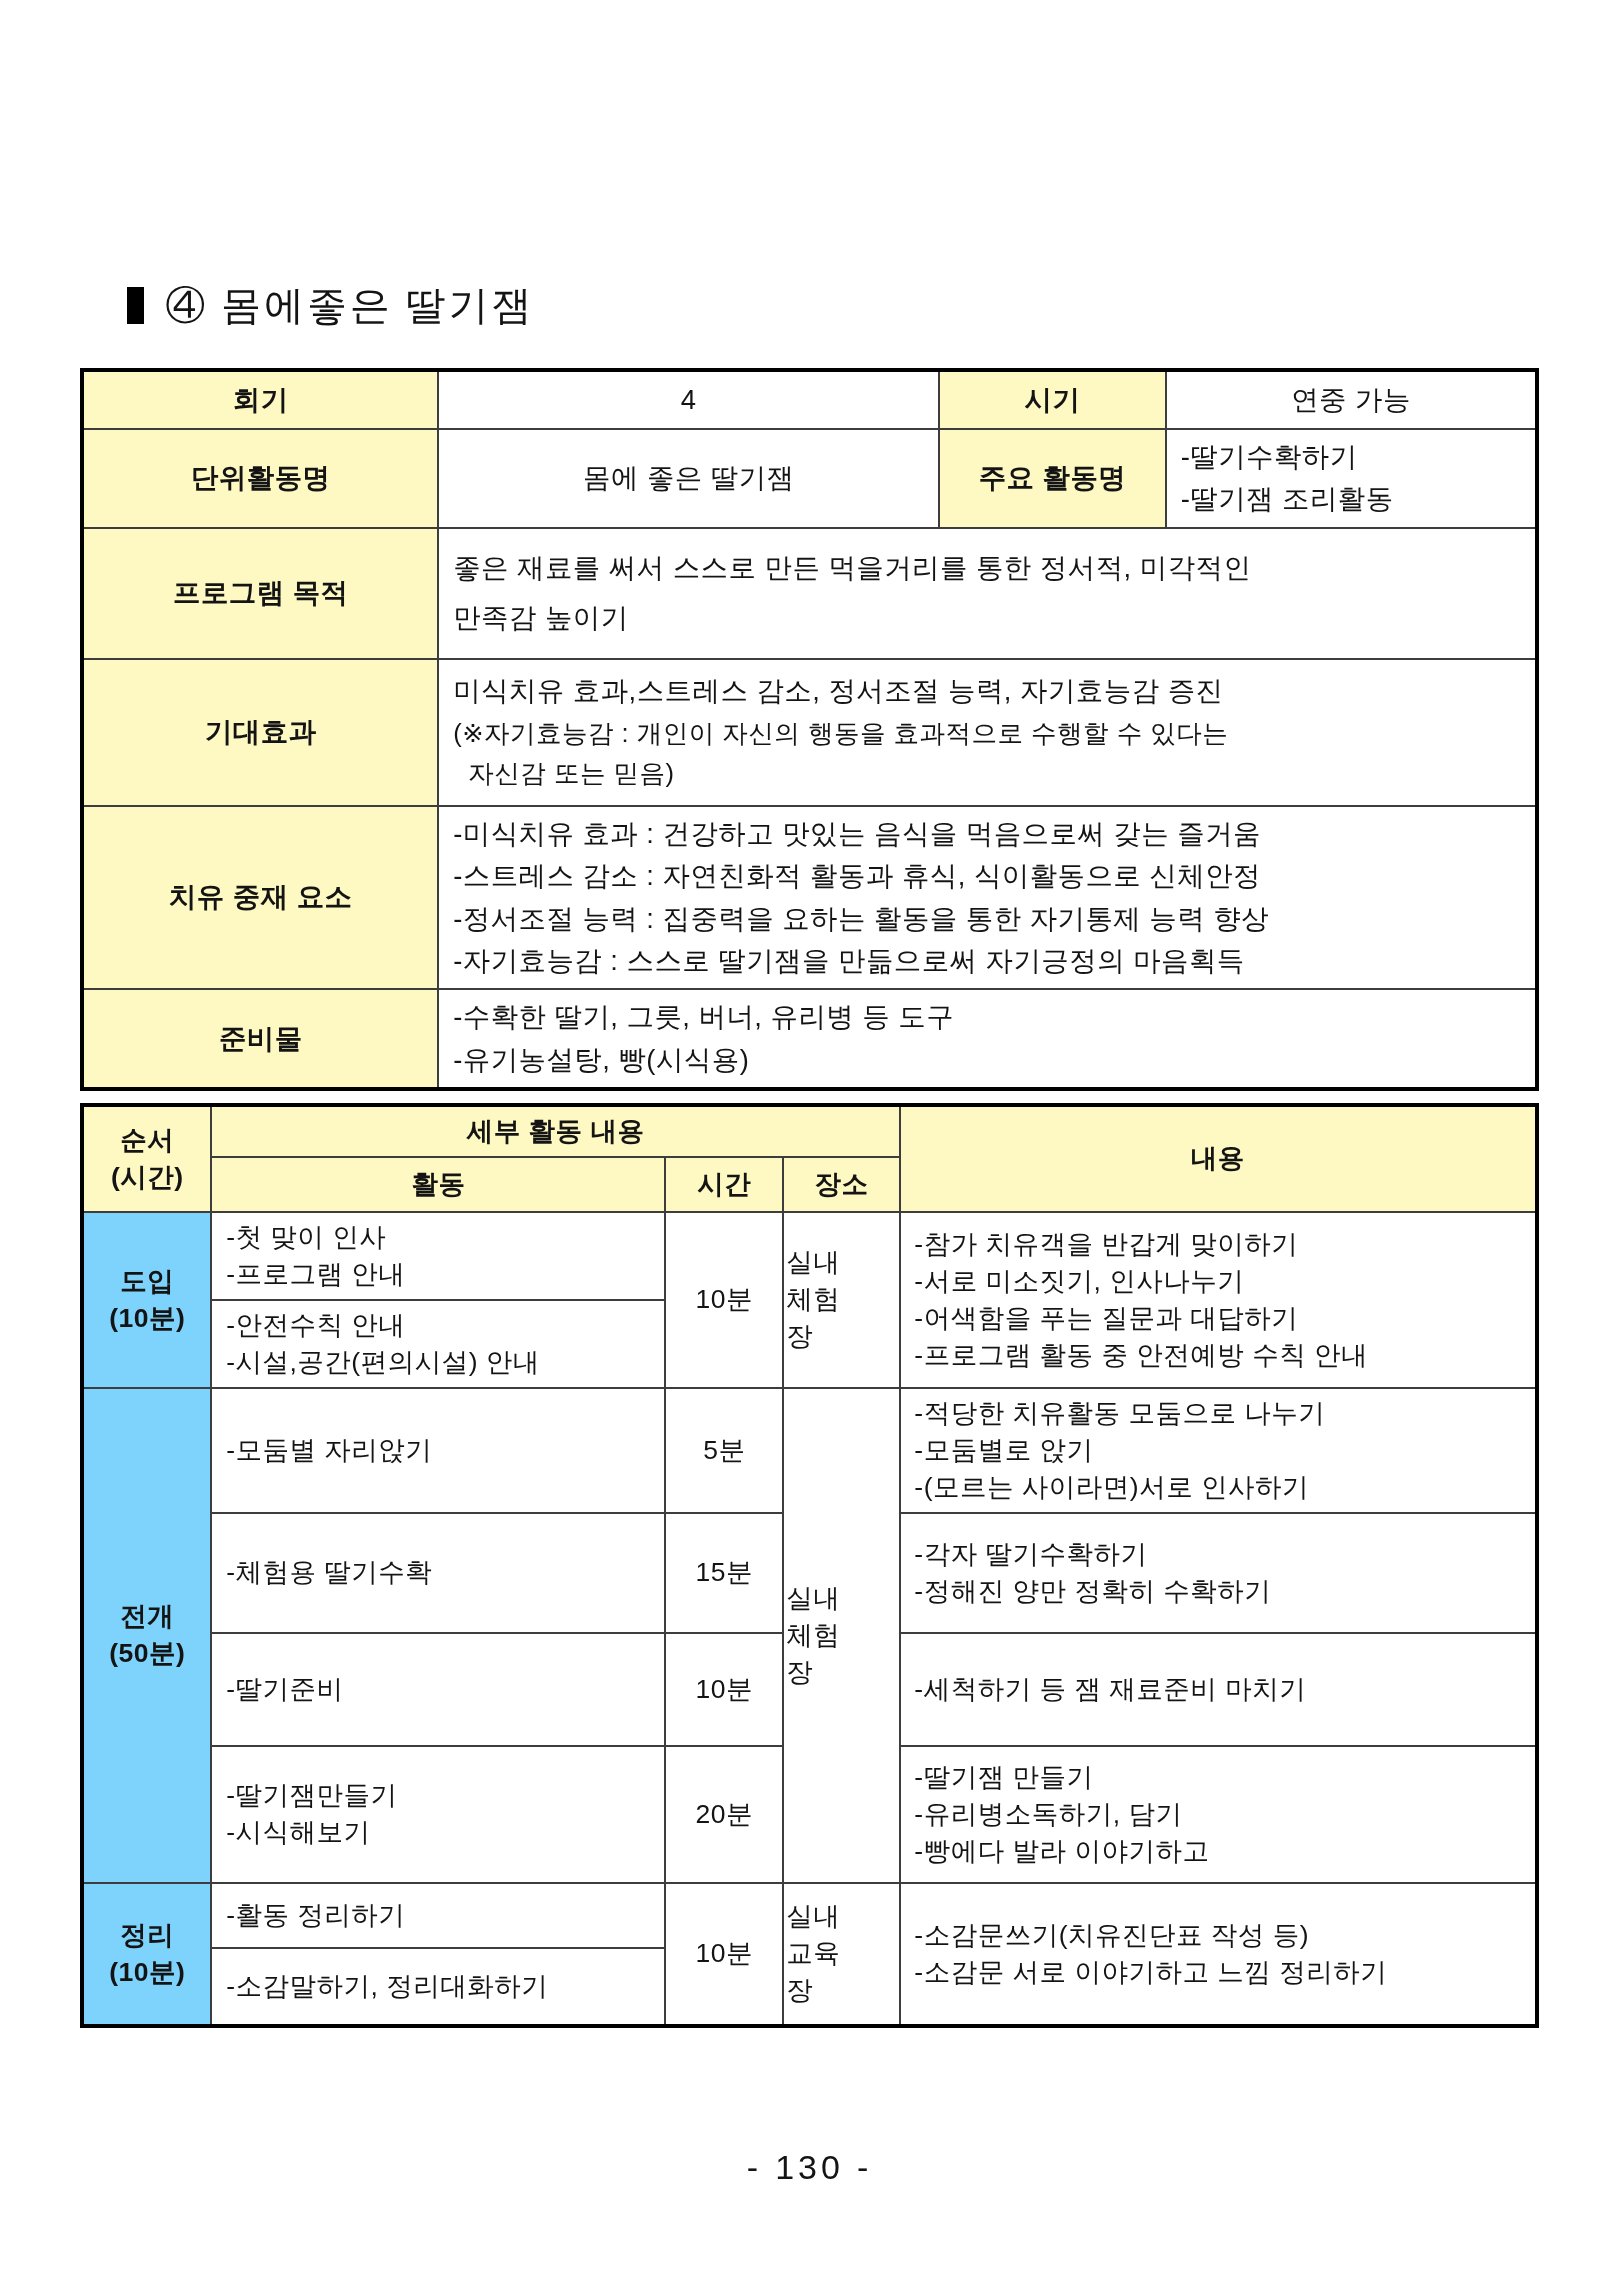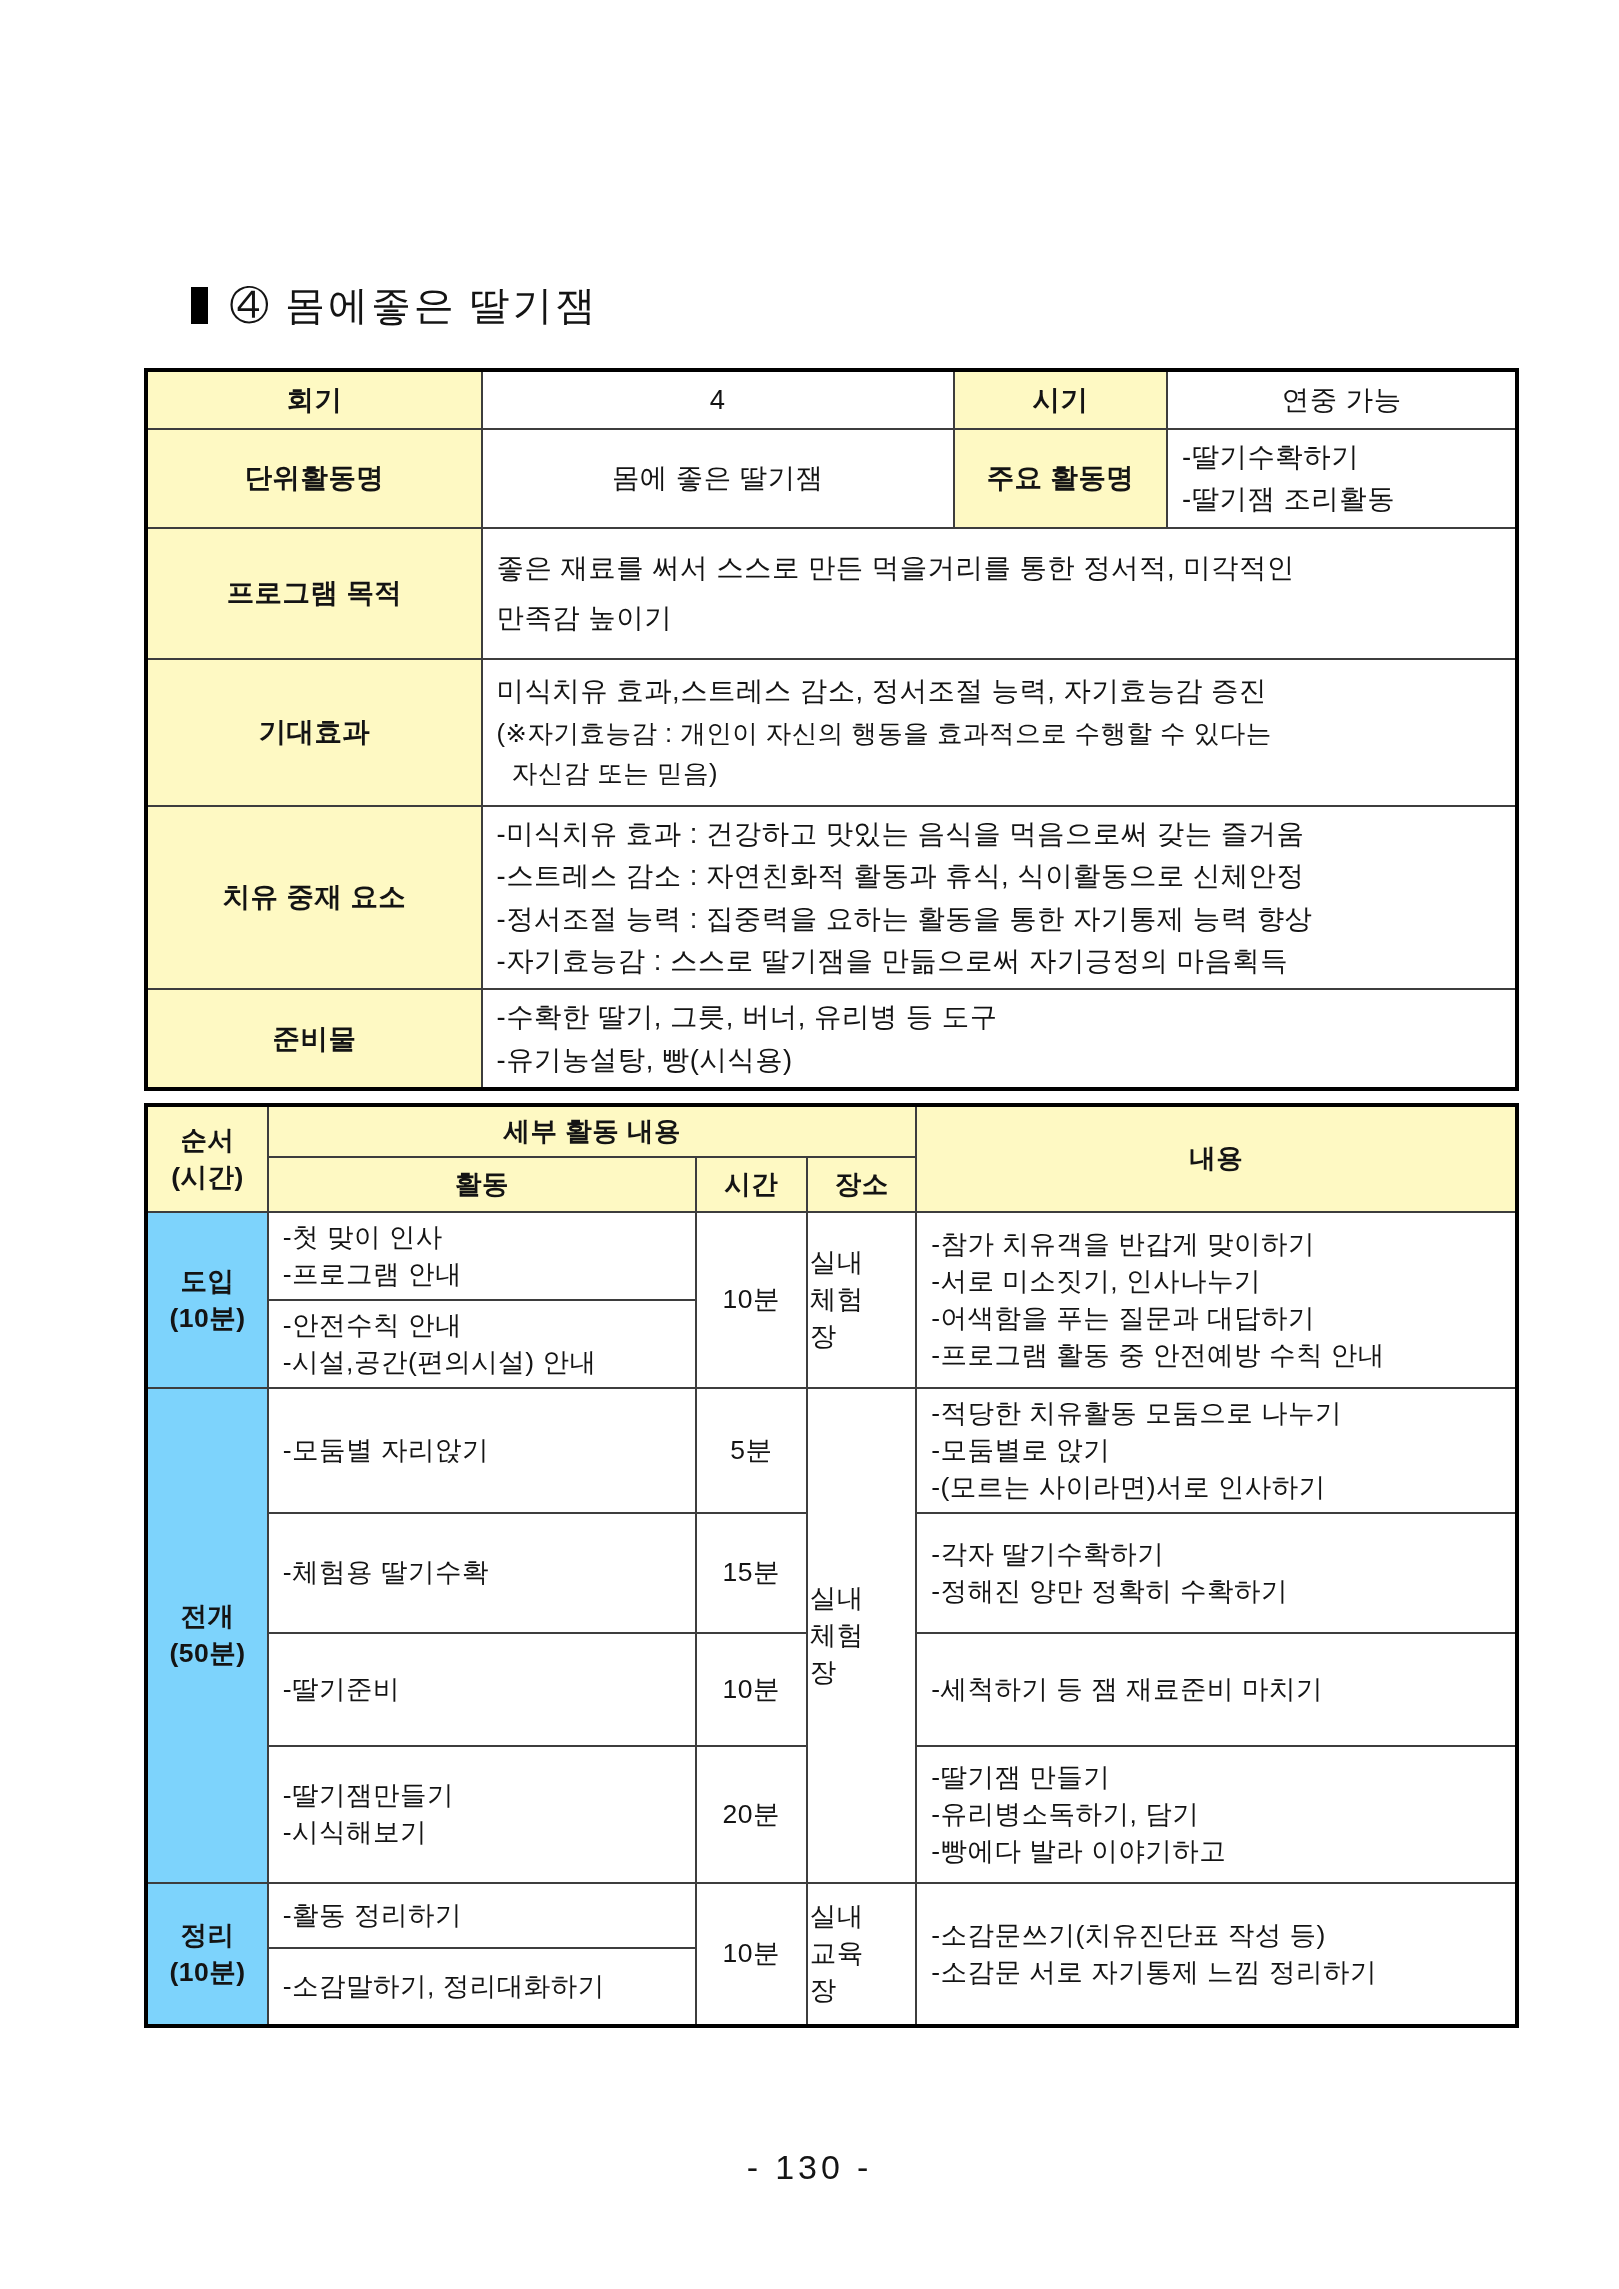--- a/index.html
+++ b/index.html
@@ -5,21 +5,21 @@
   html,body { margin:0; padding:0; }
   body {
     width:1619px; height:2290px;
     background:#ffffff;
     color:#141414;
     font-family:"Liberation Sans","DejaVu Sans",sans-serif;
     position:relative;
     overflow:hidden;
   }
   .page { position:relative; width:1619px; height:2290px; }
-  .content { padding:0 100px;margin-left:44px; }
+  .content { padding:0 80px; }
 
   
   .title-row {
     padding-top:278px;
     display:flex; align-items:center; gap:21.6px;
     margin-left:47px;
   }
   .title-marker { width:16.7px; height:37px; background:#000; flex:0 0 auto; }
   .title-text {
     font-family:"Liberation Serif","DejaVu Serif",serif;
@@ -201,21 +201,21 @@
 
       <tr style="height:65px">
         <td class="lgray c b pre order-cell" rowspan="2">정리
 (10분)</td>
         <td class="pre">-활동 정리하기</td>
         <td class="c" rowspan="2">10분</td>
         <td class="pre place-cell" rowspan="2">실내
 교육
 장</td>
         <td class="pre" rowspan="2">-소감문쓰기(치유진단표 작성 등)
--소감문 서로 자기통제 느낌 정리하기</td>
+-소감문 서로 이야기하고 느낌 정리하기</td>
       </tr>
       <tr style="height:78px">
         <td class="pre">-소감말하기, 정리대화하기</td>
       </tr>
     </tbody>
       </table>
 
   </div>
 
   <div class="footer">- 130 -</div>

